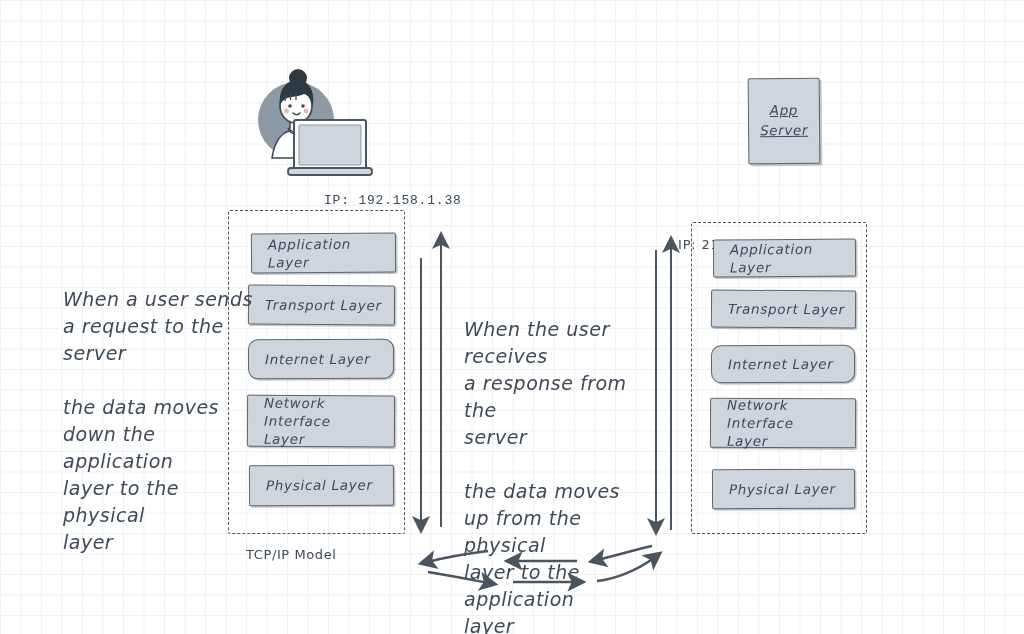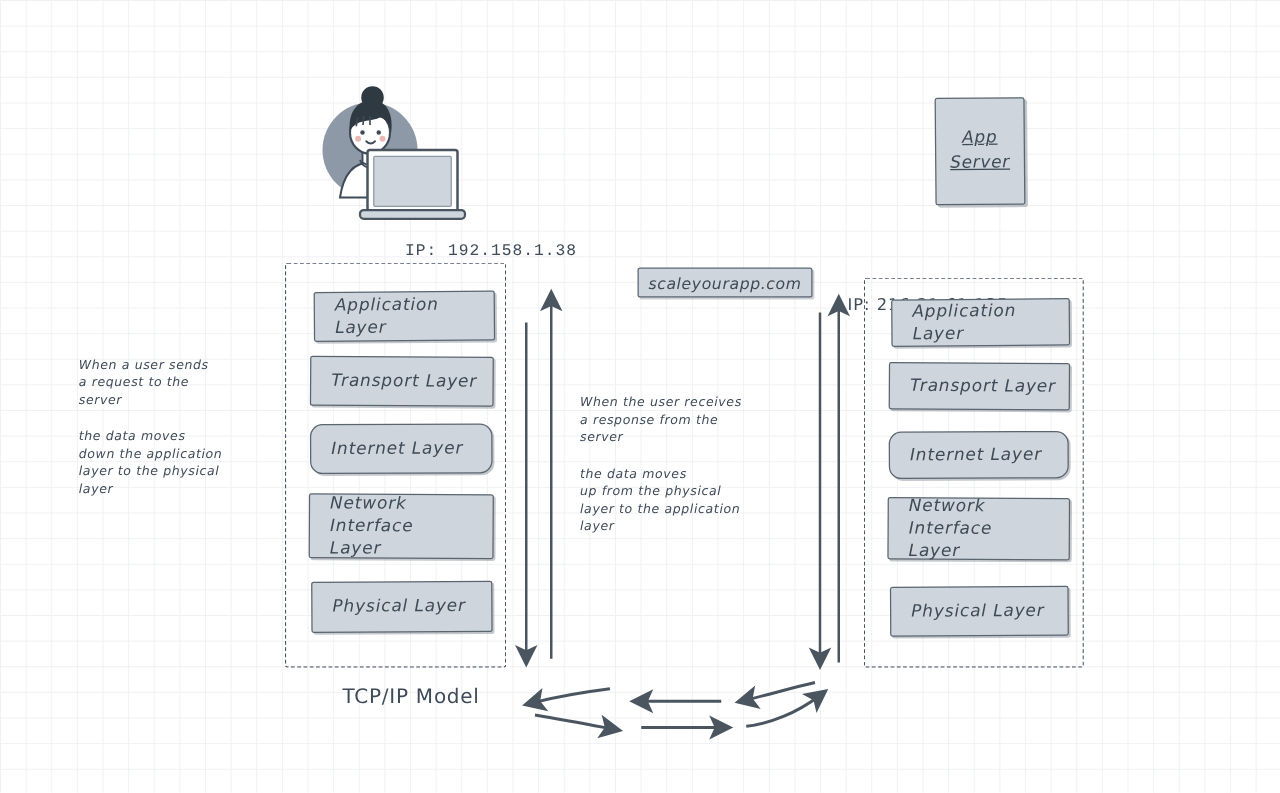--- a/index.html
+++ b/index.html
@@ -72,22 +72,22 @@
   .domain{
     box-sizing:border-box;
     background:#ced5dc;
     border:1.5px solid #5a6570;
     border-radius:2px;
     display:flex;align-items:center;justify-content:center;
     font-size:12.5px;letter-spacing:.5px;
     box-shadow:1.5px 1.5px 0 rgba(90,101,112,.3);
   }
 
-  .note{font-size:10px;line-height:1.42;letter-spacing:.5px;}
-  .caption{font-size:16px;letter-spacing:.6px;margin-left:28px;}
+  .note{font-size:19px;line-height:1.42;letter-spacing:.5px;}
+  .caption{font-size:13px;letter-spacing:.6px;}
   .iplabel{font-size:13px;letter-spacing:.8px;}
 
   svg{overflow:visible;}
 </style>
 </head>
 <body>
 
 <div class="canvas">
 
   <div class="abs" style="left:248px;top:62px;width:120px;height:118px;">
@@ -126,21 +126,20 @@
     </svg>
   </div>
 
   <div class="abs hand hand-up iplabel" style="left:324px;top:193px;font-family:Liberation Mono, monospace;">IP: 192.158.1.38</div>
 
   <div class="abs server hand" style="left:748px;top:78px;width:72px;height:86px;">App
 Server</div>
 
   <div class="abs hand hand-up iplabel" style="left:678px;top:191px;margin-top:46px;">IP: 216.21.61.135</div>
 
-  <div class="abs domain hand" style="left:510px;top:214px;width:140px;height:24px;">scaleyourapp.com</div>
 
   <div class="abs dashed-box" style="left:228px;top:210px;width:177px;height:324px;"></div>
 
   <div class="abs layer hand r1" style="left:251px;top:233px;width:145px;height:40px;">Application Layer</div>
   <div class="abs layer hand r2" style="left:248px;top:285px;width:147px;height:40px;">Transport Layer</div>
   <div class="abs layer hand r3" style="left:248px;top:339px;width:146px;height:40px;">Internet Layer</div>
   <div class="abs layer hand r4" style="left:247px;top:395px;width:148px;height:52px;">Network Interface
 Layer</div>
   <div class="abs layer hand r5" style="left:249px;top:465px;width:145px;height:41px;">Physical Layer</div>
 

